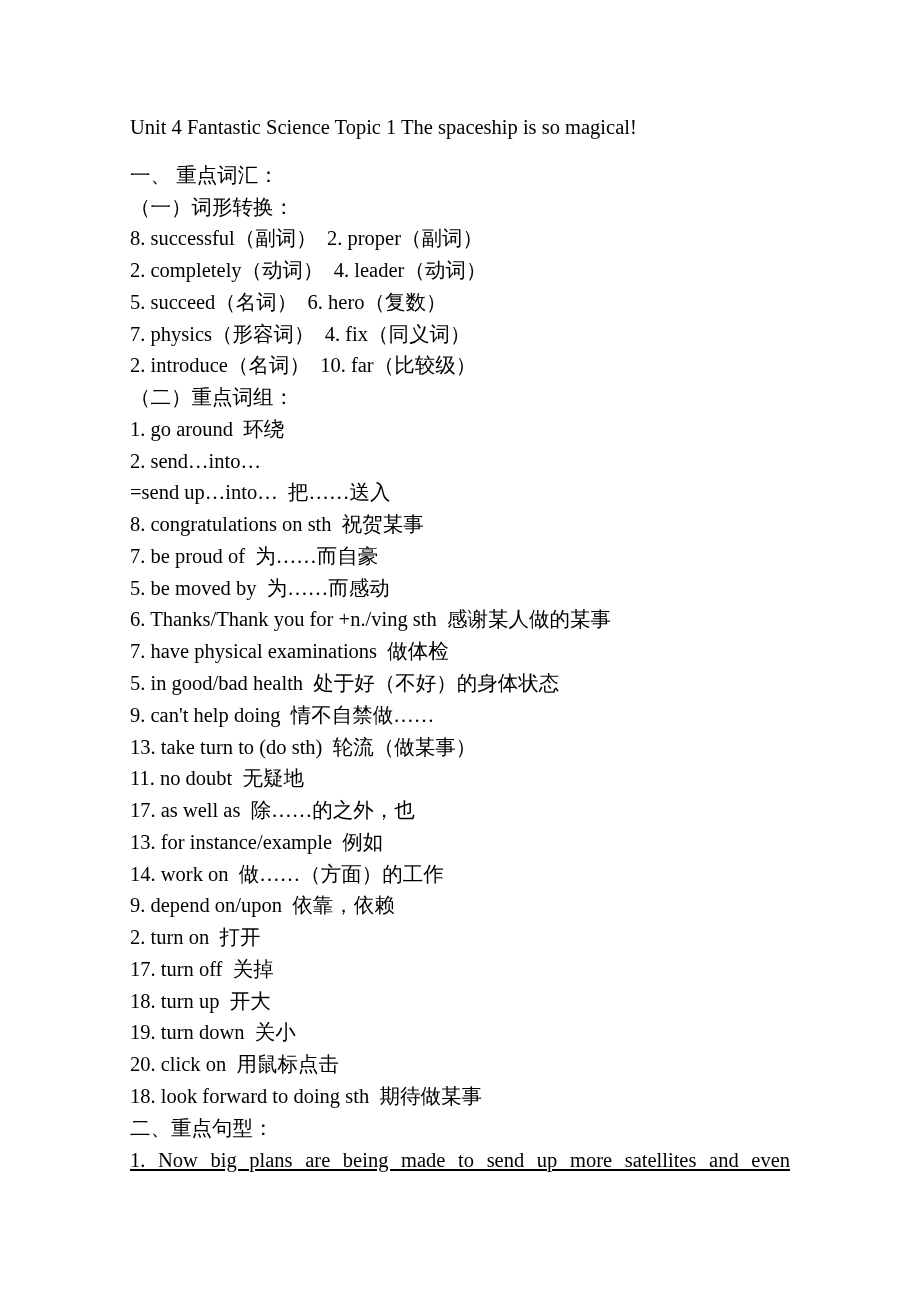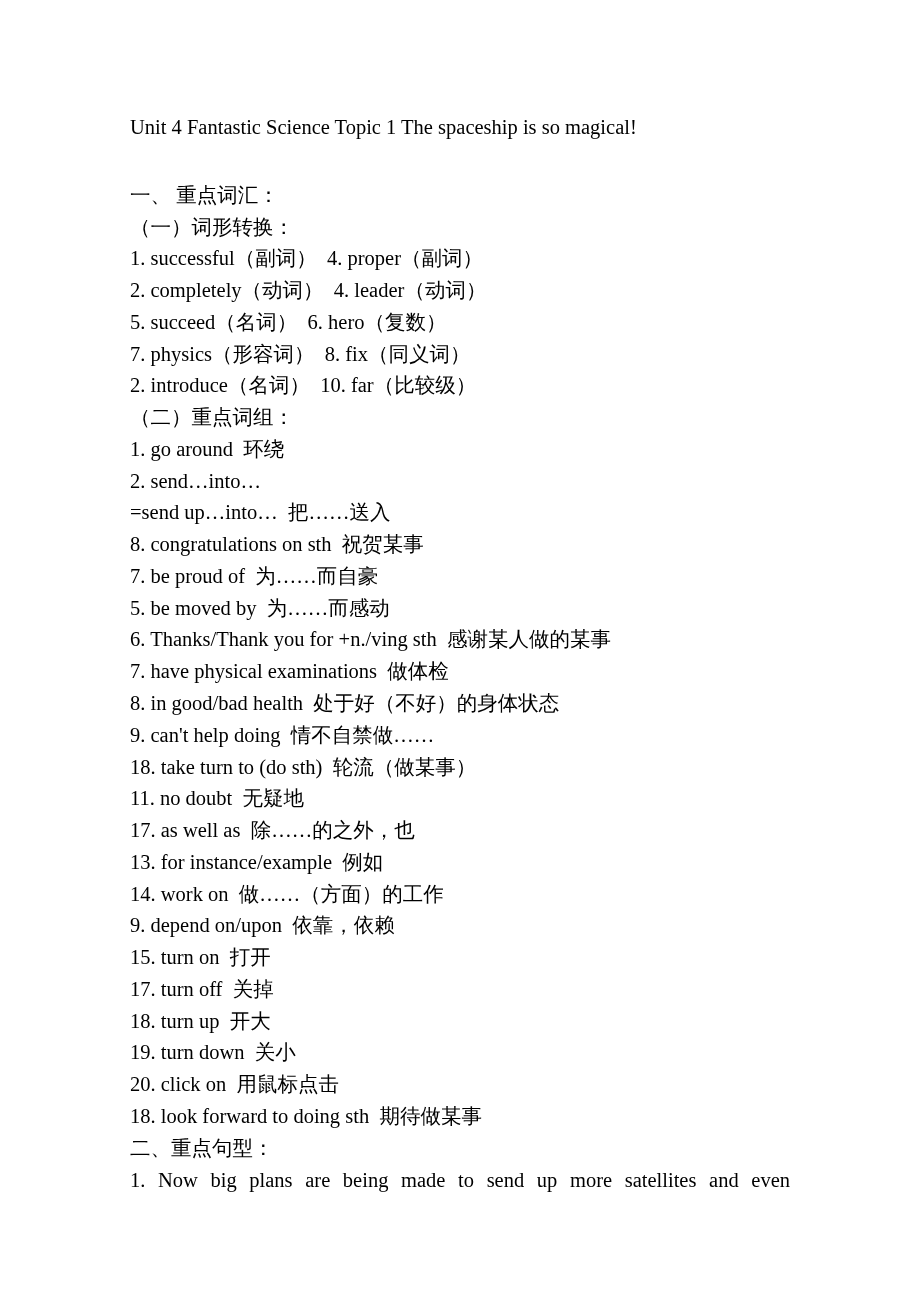--- a/index.html
+++ b/index.html
@@ -7,64 +7,65 @@
       width: 920px;
       height: 1302px;
       background: #ffffff;
       font-family: "Times New Roman", "SimSun", serif;
       font-size: 20.5px;
       line-height: 1.55;
       color: #000000;
       padding: 112px 130px 110px 130px;
     }
     .title {
-      margin-bottom: 36px;
+      margin-bottom: 16px;
     }
     .section-1-heading {
       margin-top: 8px;
     }
     .line {
       white-space: pre-wrap;
     }
     .line-justify {
       text-align: justify;
       text-align-last: justify;
+      text-decoration: underline;
     }
   </style>
 </head>
 <body>
 
 <div class="title">Unit 4 Fantastic Science Topic 1 The spaceship is so magical!</div>
 
 <div class="line section-1-heading">一、 重点词汇：</div>
 <div class="line">（一）词形转换：</div>
-<div class="line">1. successful（副词）  4. proper（副词）</div>
+<div class="line">8. successful（副词）  2. proper（副词）</div>
 <div class="line">2. completely（动词）  4. leader（动词）</div>
 <div class="line">5. succeed（名词）  6. hero（复数）</div>
-<div class="line">7. physics（形容词）  8. fix（同义词）</div>
+<div class="line">7. physics（形容词）  4. fix（同义词）</div>
 <div class="line">2. introduce（名词）  10. far（比较级）</div>
 
 <div class="line">（二）重点词组：</div>
 <div class="line">1. go around  环绕</div>
 <div class="line">2. send…into…</div>
 <div class="line">=send up…into…  把……送入</div>
 <div class="line">8. congratulations on sth  祝贺某事</div>
 <div class="line">7. be proud of  为……而自豪</div>
 <div class="line">5. be moved by  为……而感动</div>
 <div class="line">6. Thanks/Thank you for +n./ving sth  感谢某人做的某事</div>
 <div class="line">7. have physical examinations  做体检</div>
-<div class="line">8. in good/bad health  处于好（不好）的身体状态</div>
+<div class="line">5. in good/bad health  处于好（不好）的身体状态</div>
 <div class="line">9. can't help doing  情不自禁做……</div>
-<div class="line">18. take turn to (do sth)  轮流（做某事）</div>
+<div class="line">13. take turn to (do sth)  轮流（做某事）</div>
 <div class="line">11. no doubt  无疑地</div>
 <div class="line">17. as well as  除……的之外，也</div>
 <div class="line">13. for instance/example  例如</div>
 <div class="line">14. work on  做……（方面）的工作</div>
 <div class="line">9. depend on/upon  依靠，依赖</div>
-<div class="line">15. turn on  打开</div>
+<div class="line">2. turn on  打开</div>
 <div class="line">17. turn off  关掉</div>
 <div class="line">18. turn up  开大</div>
 <div class="line">19. turn down  关小</div>
 <div class="line">20. click on  用鼠标点击</div>
 <div class="line">18. look forward to doing sth  期待做某事</div>
 
 <div class="line">二、重点句型：</div>
 <div class="line line-justify">1. Now big plans are being made to send up more satellites and even</div>
 
 </body></html>

